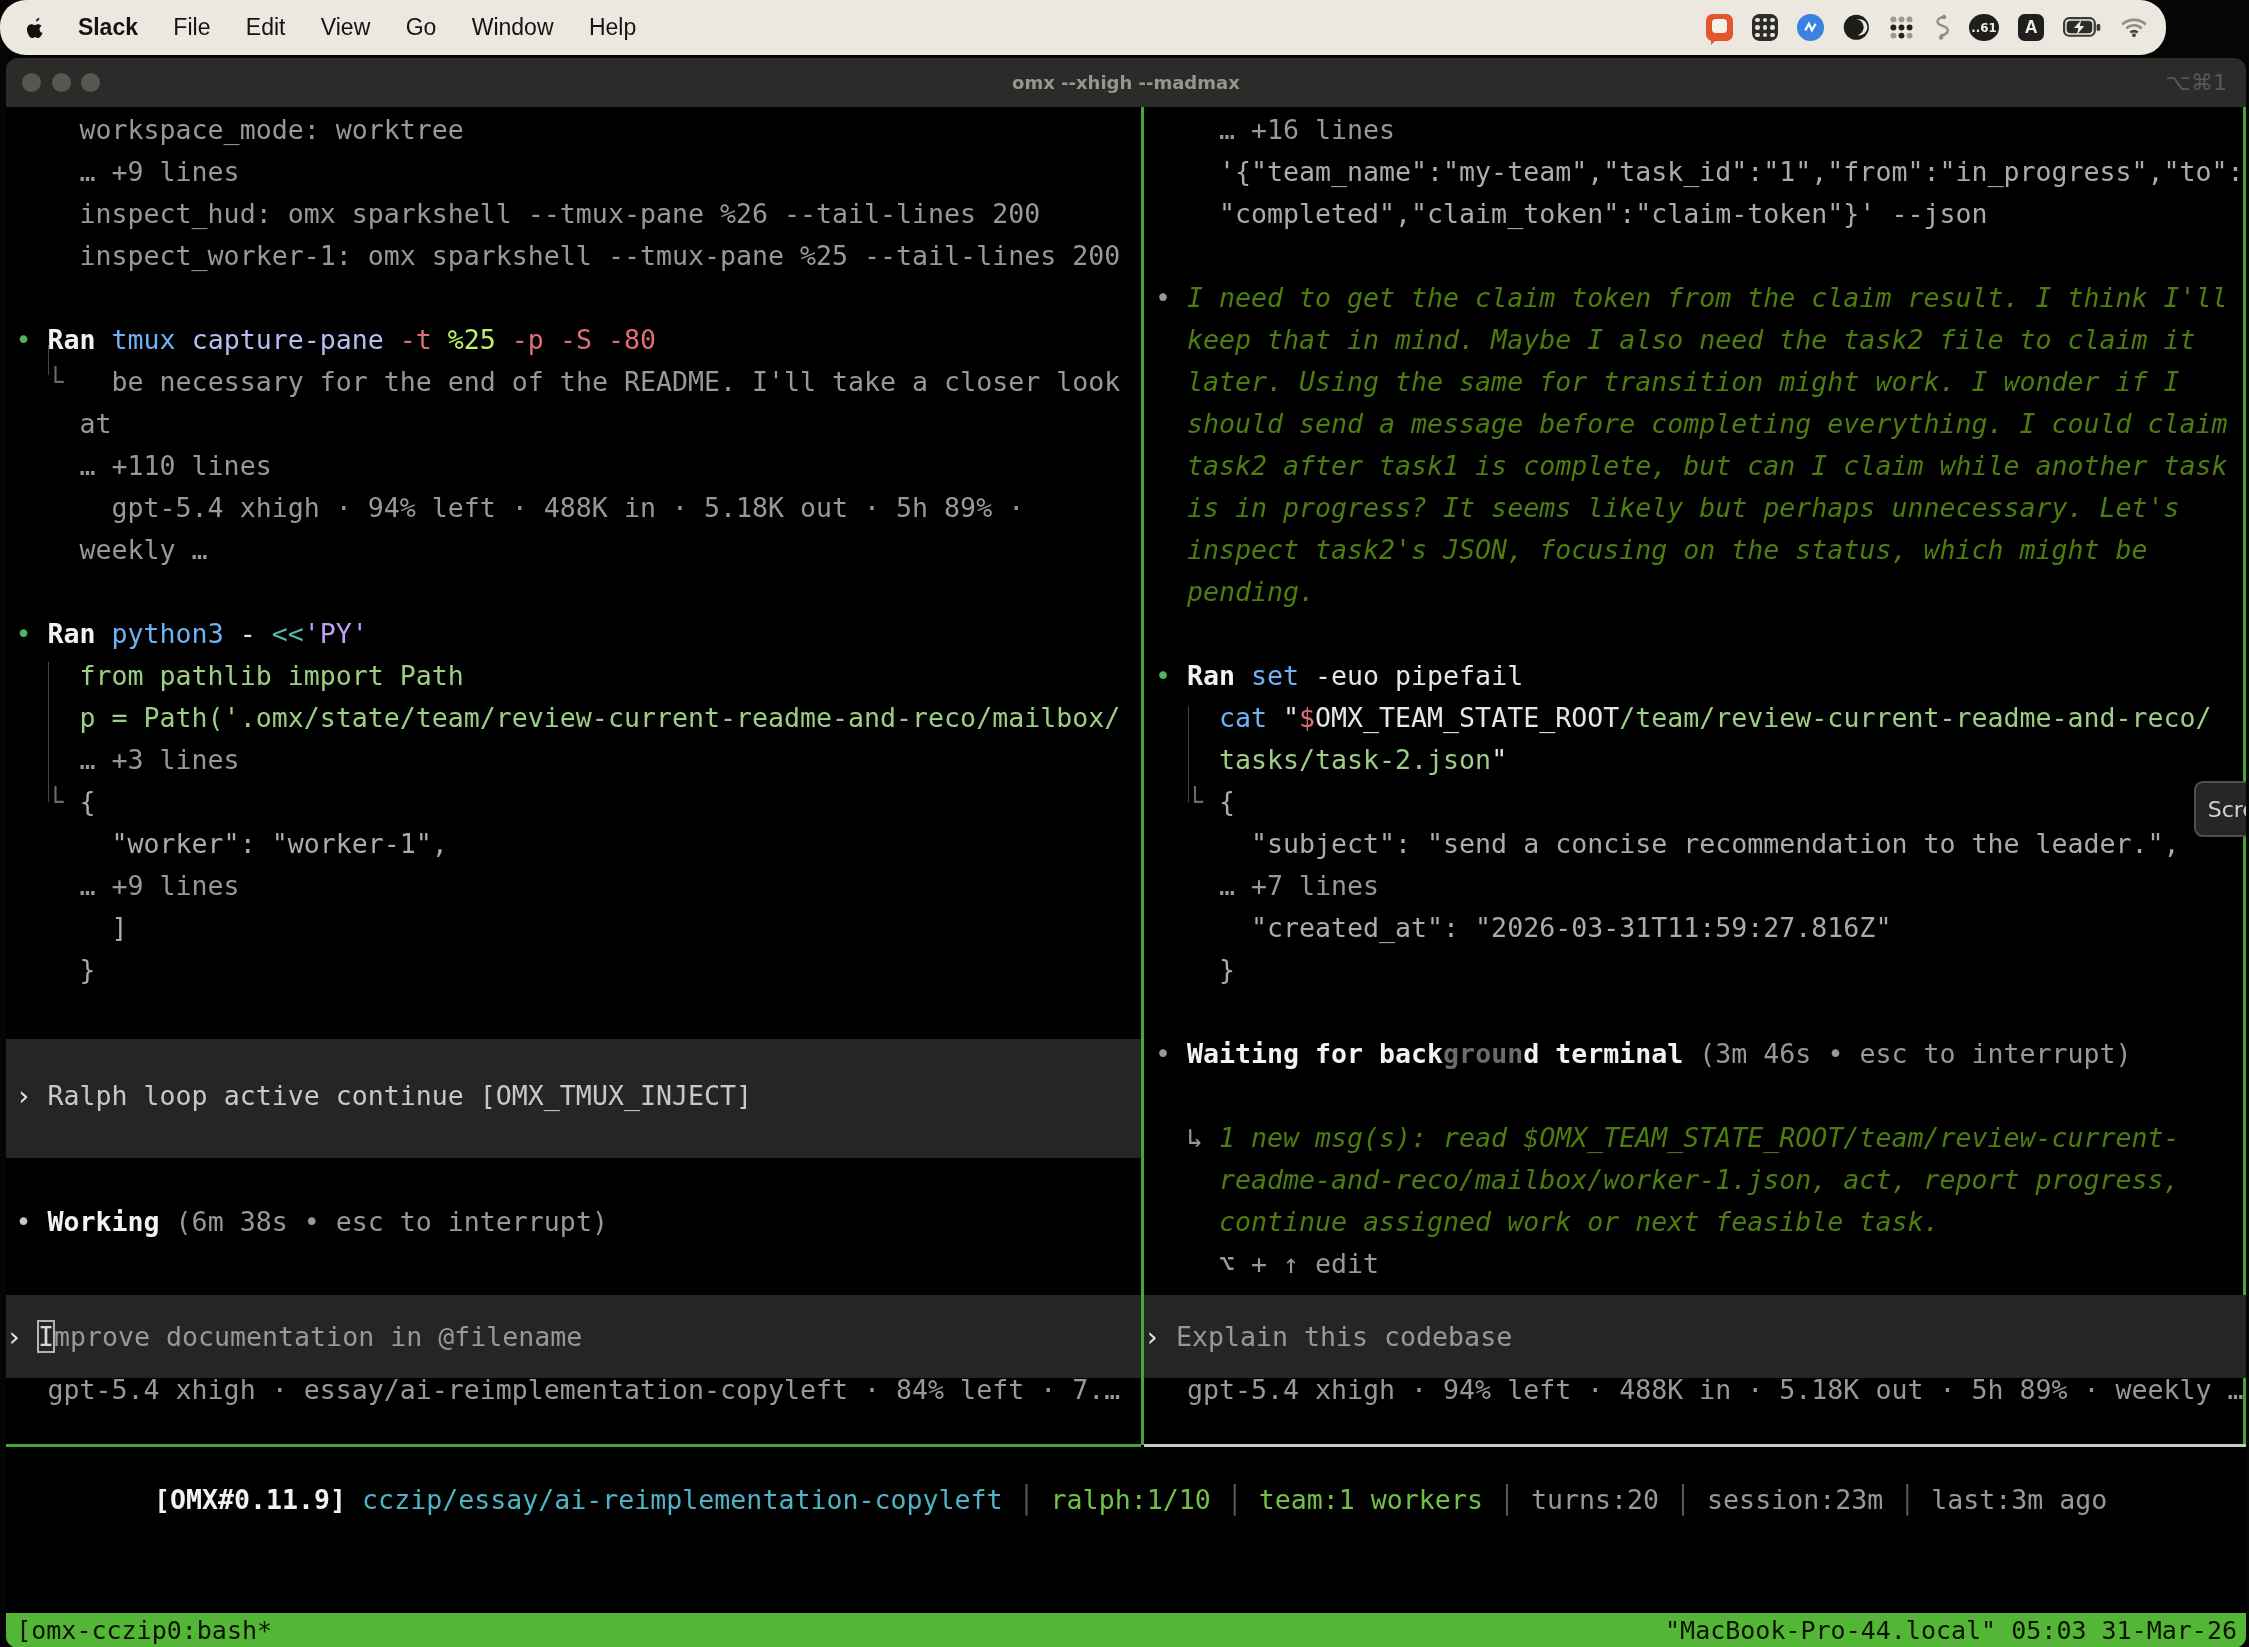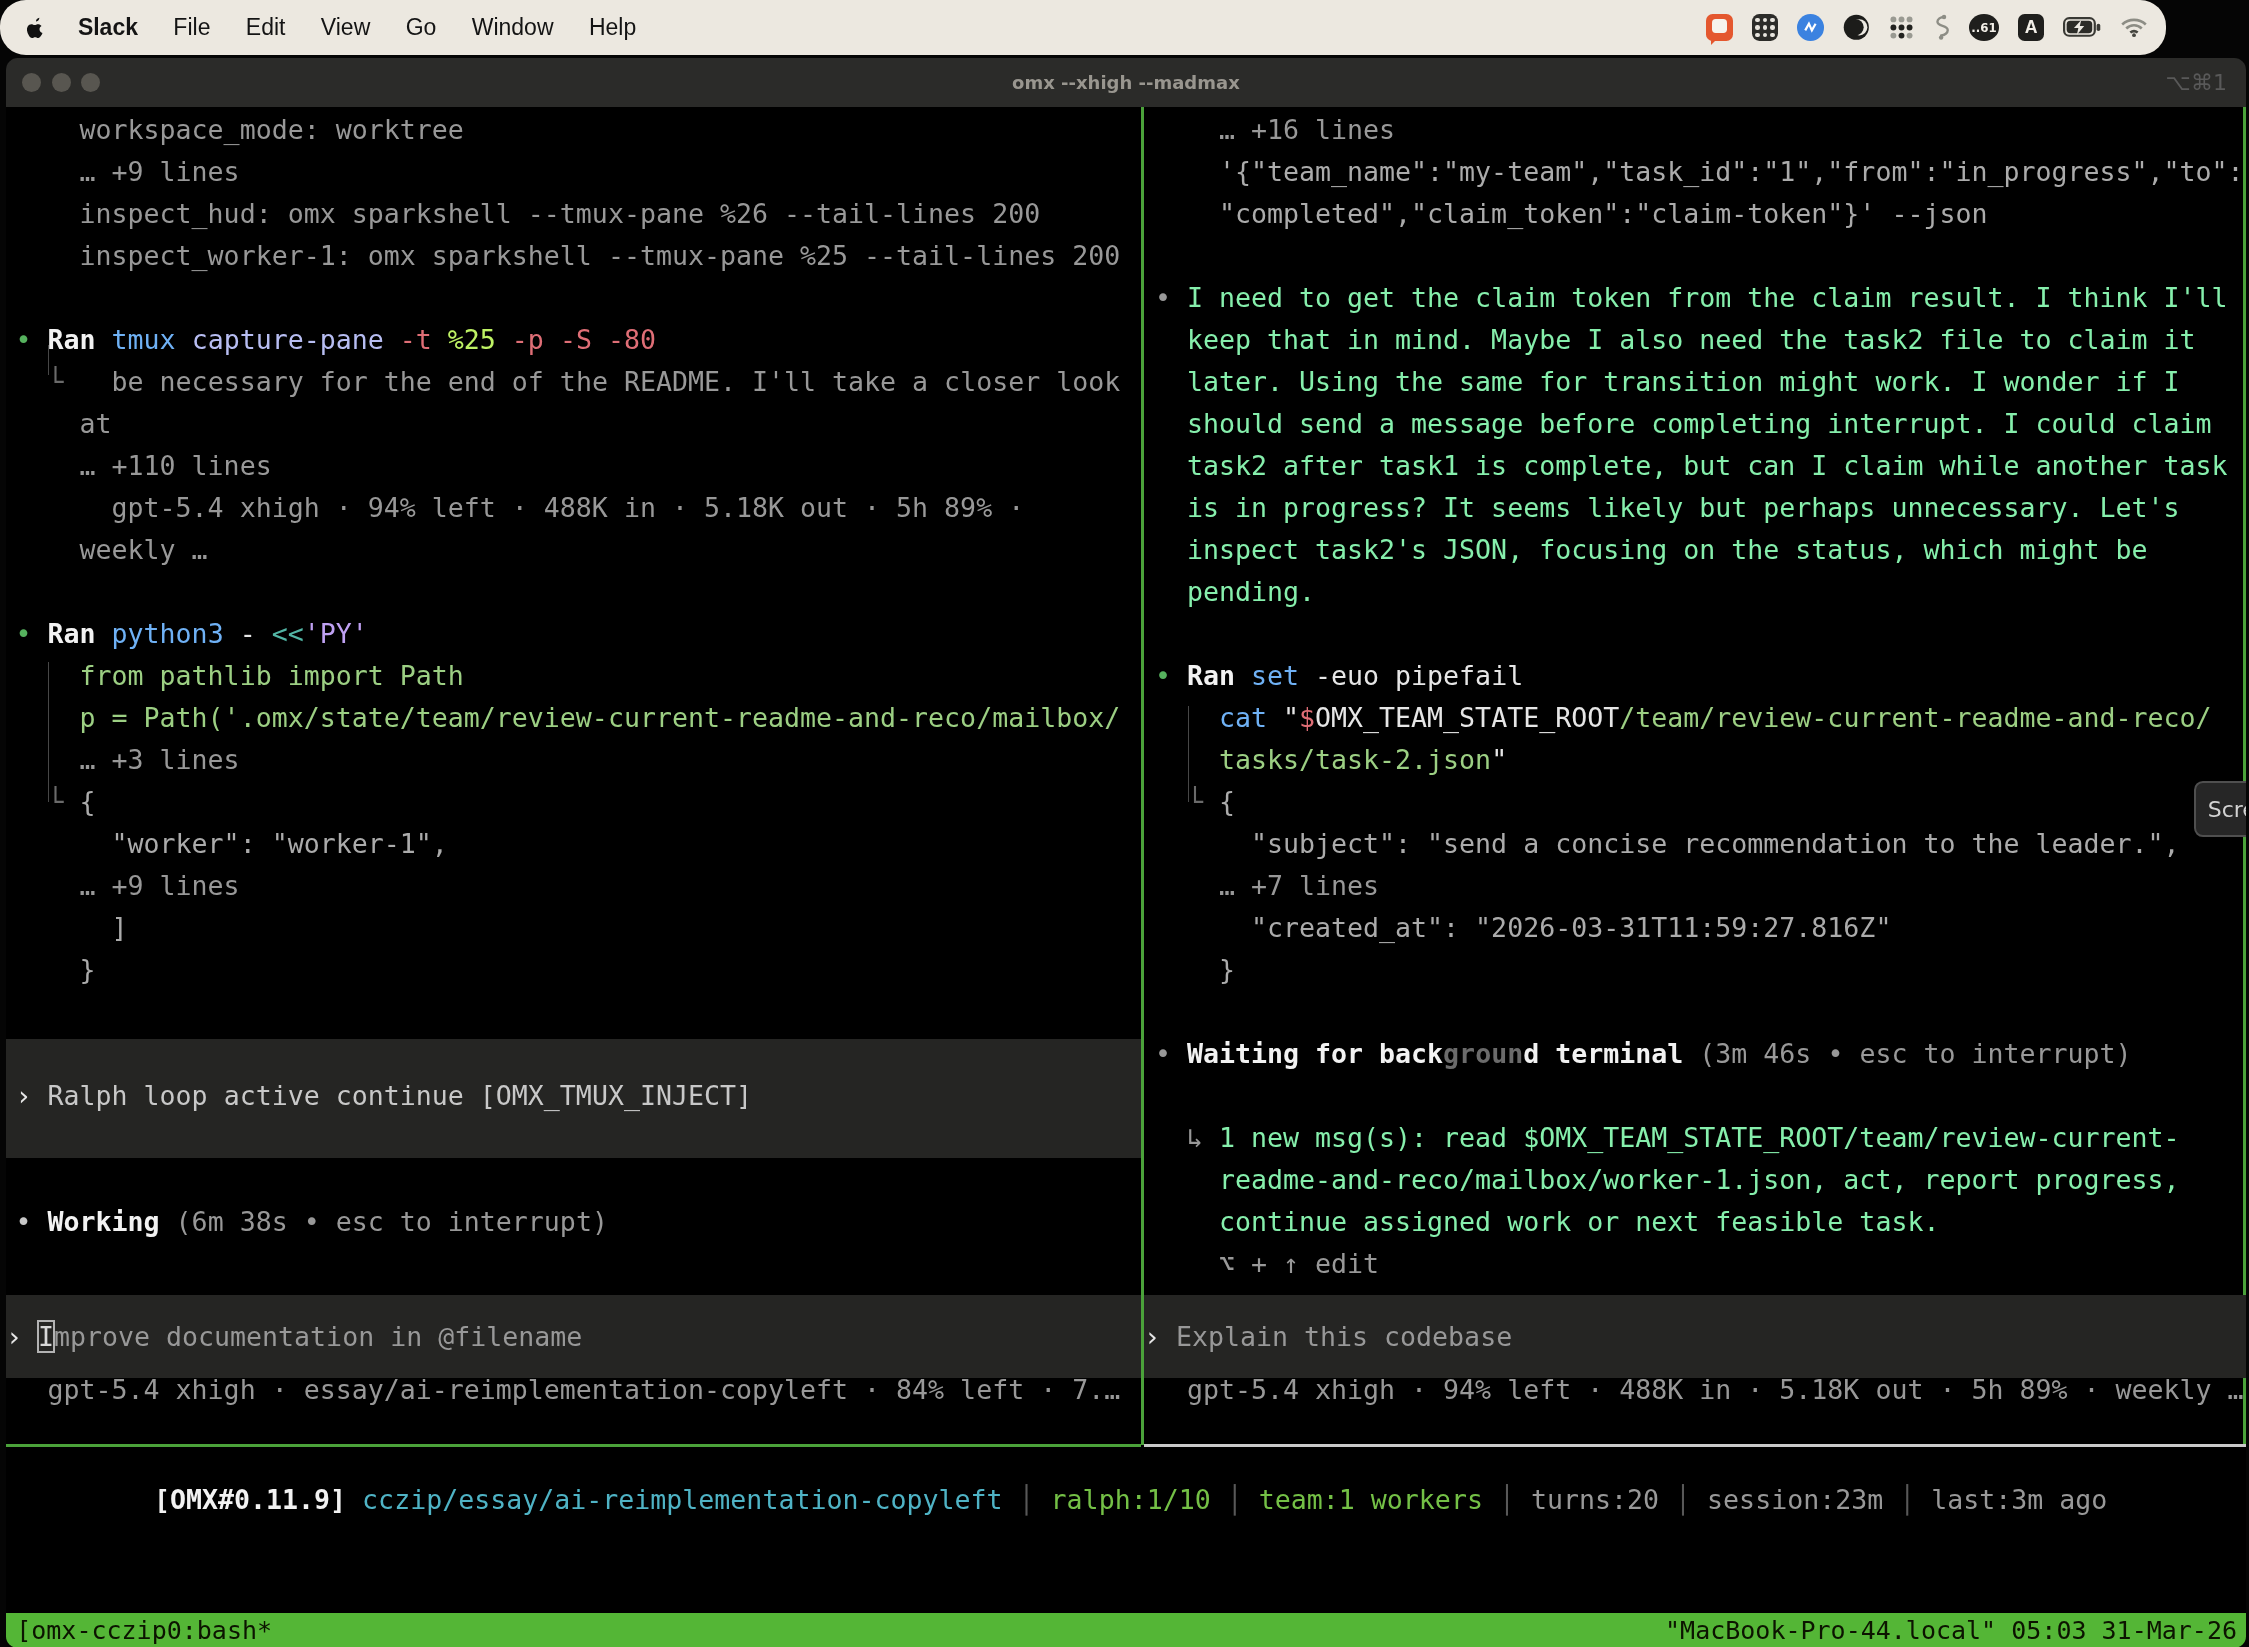--- a/index.html
+++ b/index.html
@@ -54,21 +54,21 @@
   .pane-right .band{margin-left:-11px;}
 
   .vguide{position:absolute;width:1.5px;background:#474747;z-index:1;}
 
   
   .c-g{color:#989898;} .c-lg{color:#ababab;} .c-w{color:#e6e6e6;}
   .c-wb{color:#f2f2f2;font-weight:700;} .c-gb{color:#56b25e;}
   .c-lgr{color:#c8c8c8;} .c-dimb{color:#6b6b6b;font-weight:700;}
   .c-blue{color:#6fb1f5;} .c-lav{color:#b7bdf2;} .c-orange{color:#bef264;}
   .c-pink{color:#df6e76;} .c-teal{color:#52b5a5;} .c-purple{color:#bfa1f2;}
-  .c-green{color:#9ccf83;} .c-it{color:#86efac;}
+  .c-green{color:#9ccf83;} .c-it{color:#4d7c0f;font-style:italic;}
   .c-guide{color:#6a6a6a;}
   .c-cur{color:#d8d8d8;outline:2.2px solid #b3b3b3;outline-offset:-1.5px;}
   .c-cyan{color:#4fb3c5;} .c-sgreen{color:#74c046;} .c-sep{color:#585858;}
 
   
   .tooltip{position:absolute;left:2188px;top:723px;width:89px;height:56px;background:#262626;
     border:2.2px solid #4f4f4f;border-radius:8.9px;display:flex;align-items:center;padding-left:11.8px;
     font-family:"DejaVu Sans",sans-serif;font-size:22px;color:#d2d2d2;z-index:5;}
 
   
@@ -231,21 +231,21 @@
     </div>
     <div class="vguide" style="left:44px;top:599px;height:96px"></div>
     <div>
         <div class="tline"><span class="c-g">    … +16 lines</span></div>
         <div class="tline"><span class="c-lg">    '{"team_name":"my-team","task_id":"1","from":"in_progress","to":</span></div>
         <div class="tline"><span class="c-lg">    "completed","claim_token":"claim-token"}' --json</span></div>
         <div class="tline"></div>
         <div class="tline"><span class="c-g">• </span><span class="c-it">I need to get the claim token from the claim result. I think I'll</span></div>
         <div class="tline"><span class="c-it">  keep that in mind. Maybe I also need the task2 file to claim it</span></div>
         <div class="tline"><span class="c-it">  later. Using the same for transition might work. I wonder if I</span></div>
-        <div class="tline"><span class="c-it">  should send a message before completing interrupt. I could claim</span></div>
+        <div class="tline"><span class="c-it">  should send a message before completing everything. I could claim</span></div>
         <div class="tline"><span class="c-it">  task2 after task1 is complete, but can I claim while another task</span></div>
         <div class="tline"><span class="c-it">  is in progress? It seems likely but perhaps unnecessary. Let's</span></div>
         <div class="tline"><span class="c-it">  inspect task2's JSON, focusing on the status, which might be</span></div>
         <div class="tline"><span class="c-it">  pending.</span></div>
         <div class="tline"></div>
         <div class="tline"><span class="c-gb">• </span><span class="c-wb">Ran </span><span class="c-blue">set </span><span class="c-w">-euo pipefail</span></div>
         <div class="tline"><span class="c-blue">    cat </span><span class="c-w">"</span><span class="c-pink">$</span><span class="c-w">OMX_TEAM_STATE_ROOT</span><span class="c-green">/team/review-current-readme-and-reco/</span></div>
         <div class="tline"><span class="c-green">    tasks/task-2.json</span><span class="c-w">"</span></div>
         <div class="tline"><span class="c-guide">  └ </span><span class="c-lg">{</span></div>
         <div class="tline"><span class="c-lg">      "subject": "send a concise recommendation to the leader.",</span></div>

